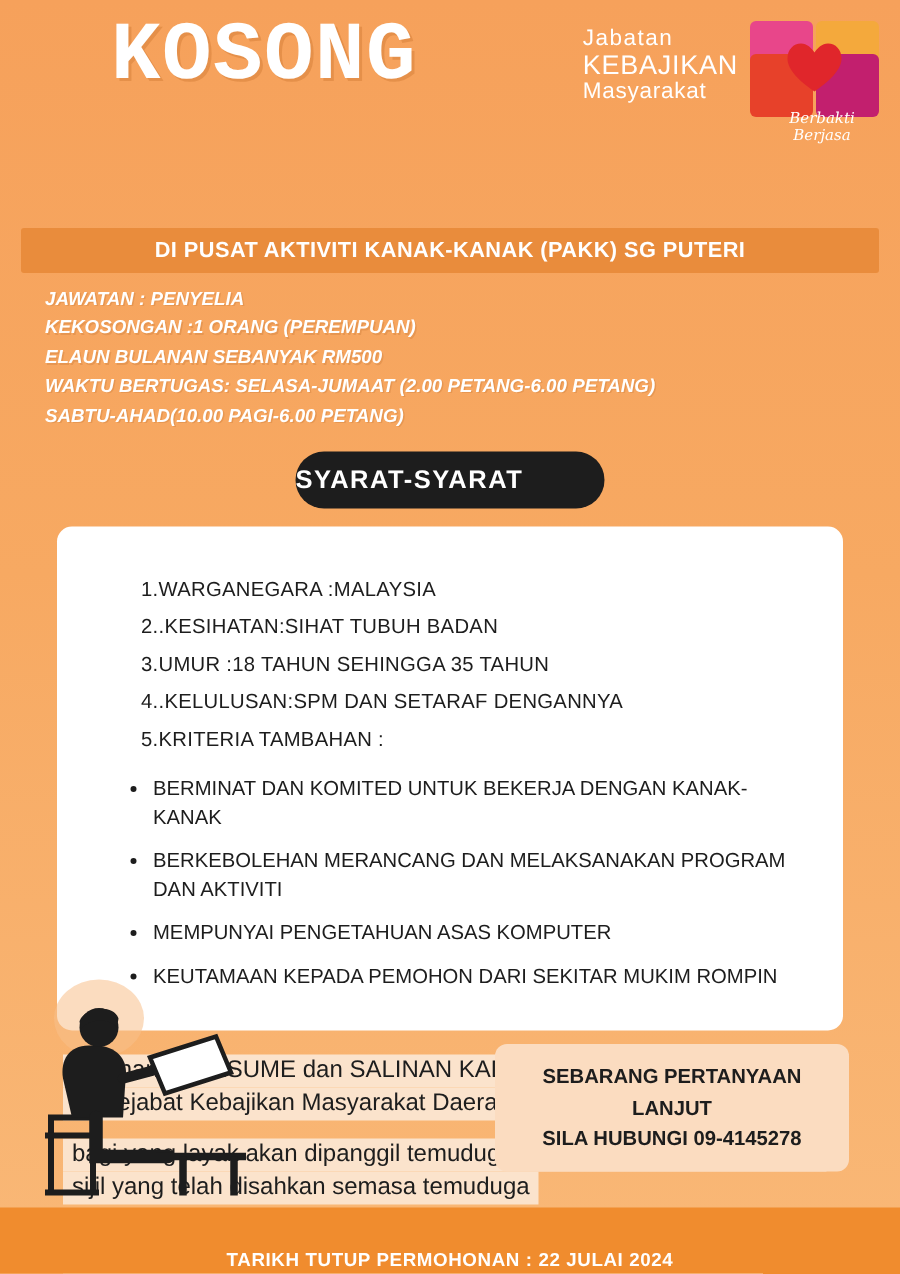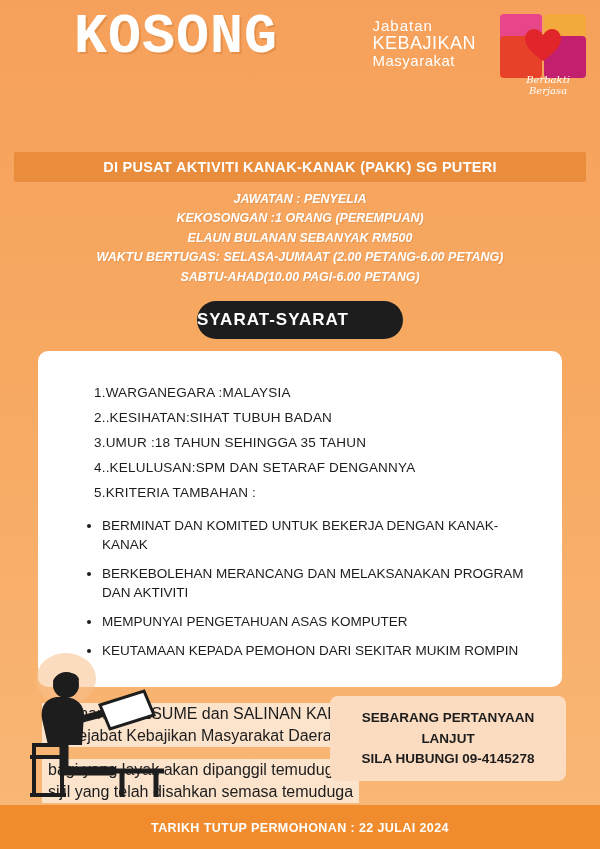--- a/index.html
+++ b/index.html
@@ -41,21 +41,21 @@
     color: #ffffff;
     line-height: 1;
     margin: -4px 0 0 52px;
     text-shadow: 2px 2px 0 rgba(180,90,20,.25);
   }
   .brand {
     position: absolute;
     top: 14px; right: 14px;
     display: flex;
     align-items: flex-start;
-    gap: 24px;
+    gap: 8px;
   }
   .brand-text {
     text-align: left;
     color: #ffffff;
     line-height: 1.05;
     padding-top: 4px;
   }
   .brand-l1 { font-size: 15px; letter-spacing: 1px; }
   .brand-l2 { font-size: 18px; font-weight: normal; letter-spacing: .5px; }
   .brand-l3 { font-size: 15px; letter-spacing: .5px; }
@@ -85,21 +85,21 @@
     color: #ffffff;
     font-weight: bold;
     font-size: 14.5px;
     letter-spacing: .3px;
     text-align: center;
     padding: 7px 24px;
     border-radius: 2px;
   }
   
   .details {
-    text-align: center;
+    text-align: left;
     color: #ffffff;
     font-style: italic;
     font-weight: bold;
     font-size: 12.5px;
     line-height: 1.55;
     margin-top: 8px;
     padding: 0 30px;
     text-shadow: 1px 1px 0 rgba(170,90,25,.2);
   }
   
@@ -162,21 +162,21 @@
     line-height: 1.5;
   }
   
   .footer-bar {
     position: absolute;
     left: 0; right: 0; bottom: 0;
     height: 44px;
     background: #F08C2E;
   }
   .footer-text {
-    position:absolute; left:0; right:0; bottom: 14px;
+    position:absolute; left:0; right:0; bottom: 2px;
     text-align: center;
     color: #ffffff;
     font-weight: bold;
     font-size: 12.5px;
     letter-spacing: .4px;
   }
   
   .illus { position: absolute; left: 4px; bottom: 44px; width: 170px; height: 160px; }
 </style>
 </head>

